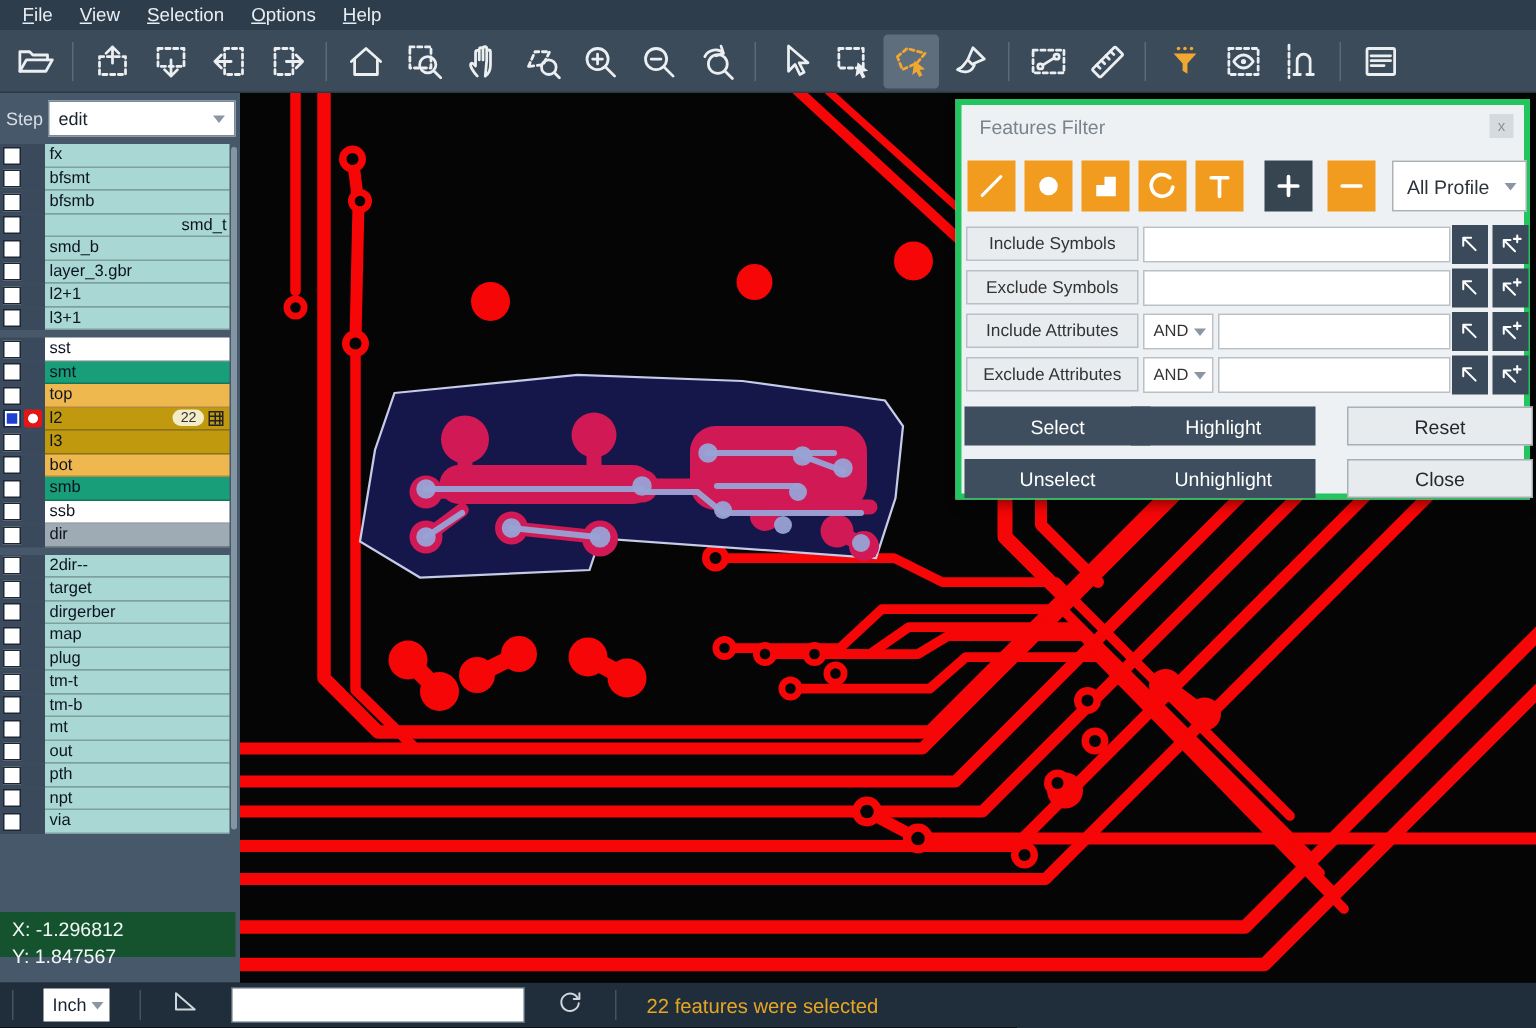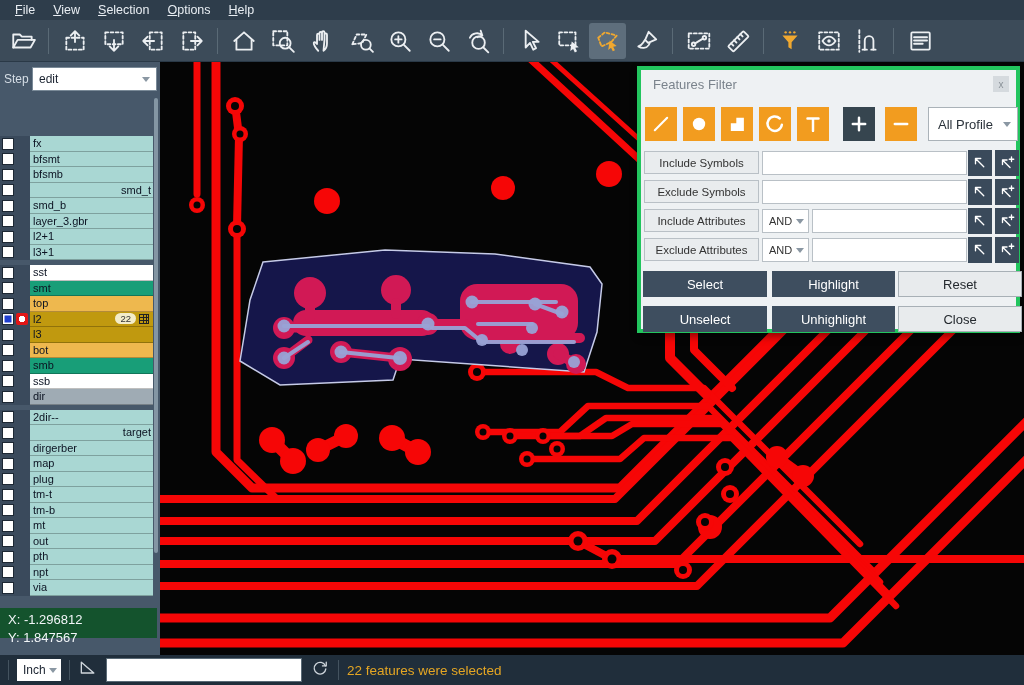--- a/index.html
+++ b/index.html
@@ -26,21 +26,21 @@
 
   
   .main { flex:1 1 auto; display:flex; min-height:0; }
 
   
   .sidebar { width:160px; background:#47586a; position:relative; flex:0 0 auto; }
   .step-row { height:34px; display:flex; align-items:center; padding:0 3px 0 4px; }
   .step-label { color:#d6dee6; font-size:12px; width:28px; }
   .step-select { flex:1; height:24px; background:#fff; border:1px solid #7a8a98; display:flex; align-items:center; padding:0 6px; font-size:12px; color:#1a2330;gap:20px; }
   .chev { margin-left:auto; width:0; height:0; border-left:4px solid transparent; border-right:4px solid transparent; border-top:5px solid #8a97a3; }
-  .layers { display:flex; flex-direction:column;margin-top:40px; }
+  .layers { display:flex; flex-direction:column; }
   .lgroup { display:flex; flex-direction:column; margin-bottom:5px; }
   .lrow { height:15.5px; display:flex; align-items:stretch; }
   .lcheck { width:30px; background:#3a4a5c; display:flex; align-items:center; gap:2px; padding-left:2px; flex:0 0 auto; }
   .cb { width:12px; height:12px; background:#fff; border:1.5px solid #1d2834; flex:0 0 auto; }
   .cb.on { background:#1f3fd0; box-shadow:inset 0 0 0 1.5px #fff; }
   .adot { width:12px; height:12px; border-radius:2px; background:radial-gradient(circle at 50% 50%, #fff 0 3px, #e21616 3.5px); flex:0 0 auto; }
   .lbar { flex:1; margin-right:7px; display:flex; align-items:center; padding:0 2px 0 3px; border-bottom:1px solid rgba(0,0,0,.25); }
   .lname { font-size:11px; color:#0c1322; white-space:nowrap; }
   .lbadge { margin-left:auto; background:#f3ecc9; border-radius:8px; font-size:9.5px; color:#333; padding:0 5px; line-height:11px; }
   .gridic { width:10px; height:10px; border:1px solid #222; margin:0 2px 0 3px; flex:0 0 auto;
@@ -75,24 +75,24 @@
   .finput.narrow { left:171px; width:155px; }
   .fand { position:absolute; left:121px; top:0; width:47px; height:24px; background:#fff; border:1px solid #b9c0c6; display:flex; align-items:center; padding:0 4px 0 6px; font-size:11px; color:#333; }
   .farrow { position:absolute; top:-1px; width:24px; height:26px; background:#3a4a5b; display:flex; align-items:center; justify-content:center; }
   .farrow.a1 { left:327px; } .farrow.a2 { left:354px; }
   .farrow svg { width:18px; height:18px; stroke:#fff; fill:none; stroke-width:1.8; stroke-linecap:round; }
   .arow { position:absolute; left:0; width:100%; height:26px; }
   .arow-1 { top:201px; } .arow-2 { top:236px; }
   .abtn { position:absolute; top:0; height:26px; display:flex; align-items:center; justify-content:center; font-size:13px; }
   .abtn.dark { background:#3e4e5f; color:#fff; }
   .abtn.light { background:#e8ebed; color:#24292e; border:1px solid #a8b0b6; }
-  .ab-1 { left:2px; width:124px; } .ab-2 { left:131px; width:123px; } .ab-3 { left:257px; width:124px; }
+  .ab-1 { left:2px; width:124px; } .ab-2 { left:113px; width:123px; } .ab-3 { left:257px; width:124px; }
 
   
-  .statusbar { height:30px; background:#202e3b; display:flex; align-items:center; padding-left:8px; gap:8px; flex:0 0 auto; }
+  .statusbar { height:30px; background:#202e3b; display:flex; align-items:center; padding-left:8px; gap:20px; flex:0 0 auto; }
   .sdiv { width:1px; height:20px; background:#44535f; flex:0 0 auto; }
   .unit-select { width:44px; height:22px; background:#fff; display:flex; align-items:center; padding:0 4px 0 6px; font-size:12px; color:#1a2330; }
   .sicon svg { width:20px; height:20px; stroke:#cfd6dc; fill:none; stroke-width:1.6; stroke-linecap:round; stroke-linejoin:round; }
   .cmd-input { width:196px; height:24px; background:#fff; border:1px solid #5a6a76; font-size:12px; padding:0 5px; font-family:"Liberation Sans",sans-serif; }
   .status-msg { color:#e5a623; font-size:13.5px; }
 </style>
 </head>
 <body>
 
 <div class="app">
@@ -414,21 +414,21 @@
                 <span class="cb"></span>
               </div>
               <div class="lbar" style="background: rgb(169, 215, 211);">
                 <span class="lname">2dir--</span>
               </div>
             </div>
             <div class="lrow">
               <div class="lcheck">
                 <span class="cb"></span>
               </div>
-              <div class="lbar" style="background: rgb(169, 215, 211); justify-content: flex-end;">
+              <div class="lbar" style="background: rgb(169, 215, 211);">
                 <span class="lname">target</span>
               </div>
             </div>
             <div class="lrow">
               <div class="lcheck">
                 <span class="cb"></span>
               </div>
               <div class="lbar" style="background: rgb(169, 215, 211);">
                 <span class="lname">dirgerber</span>
               </div>

